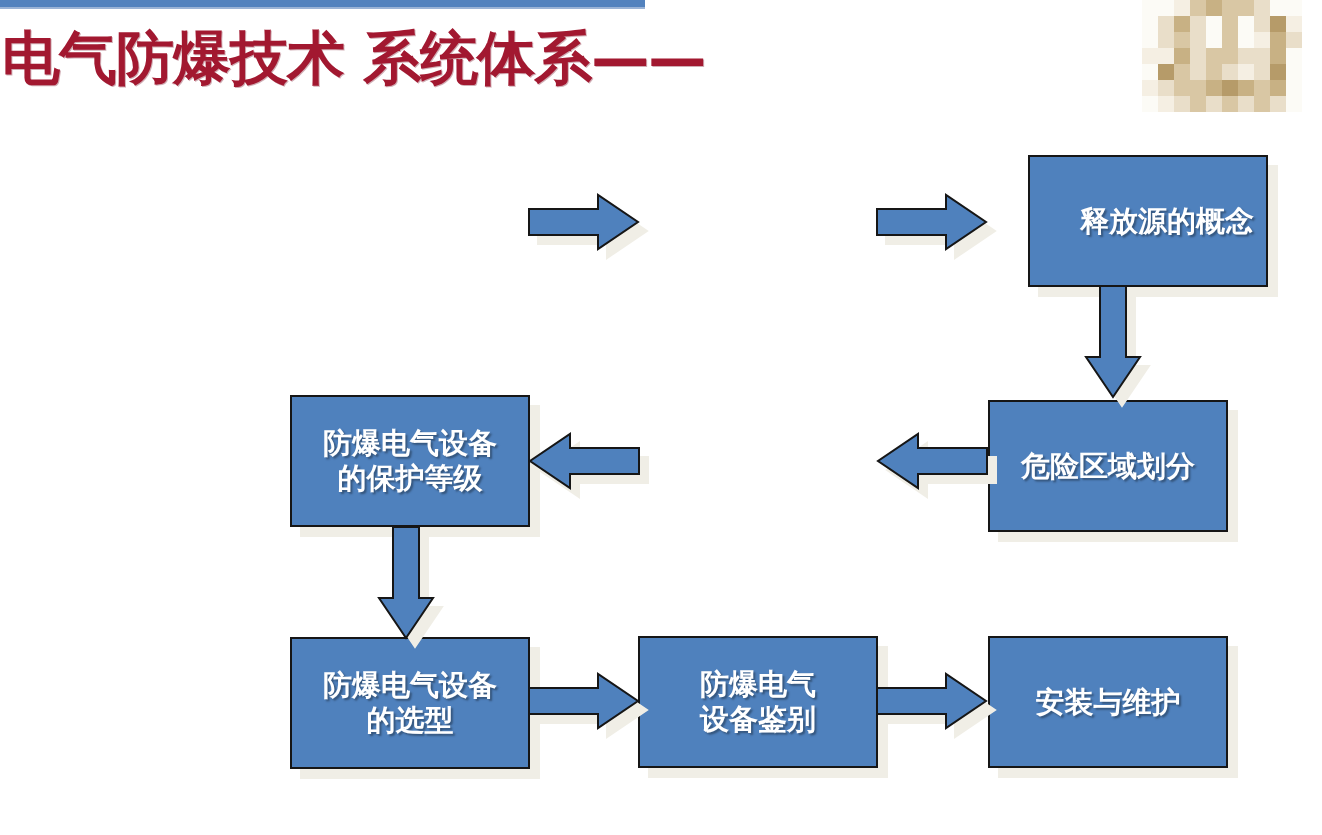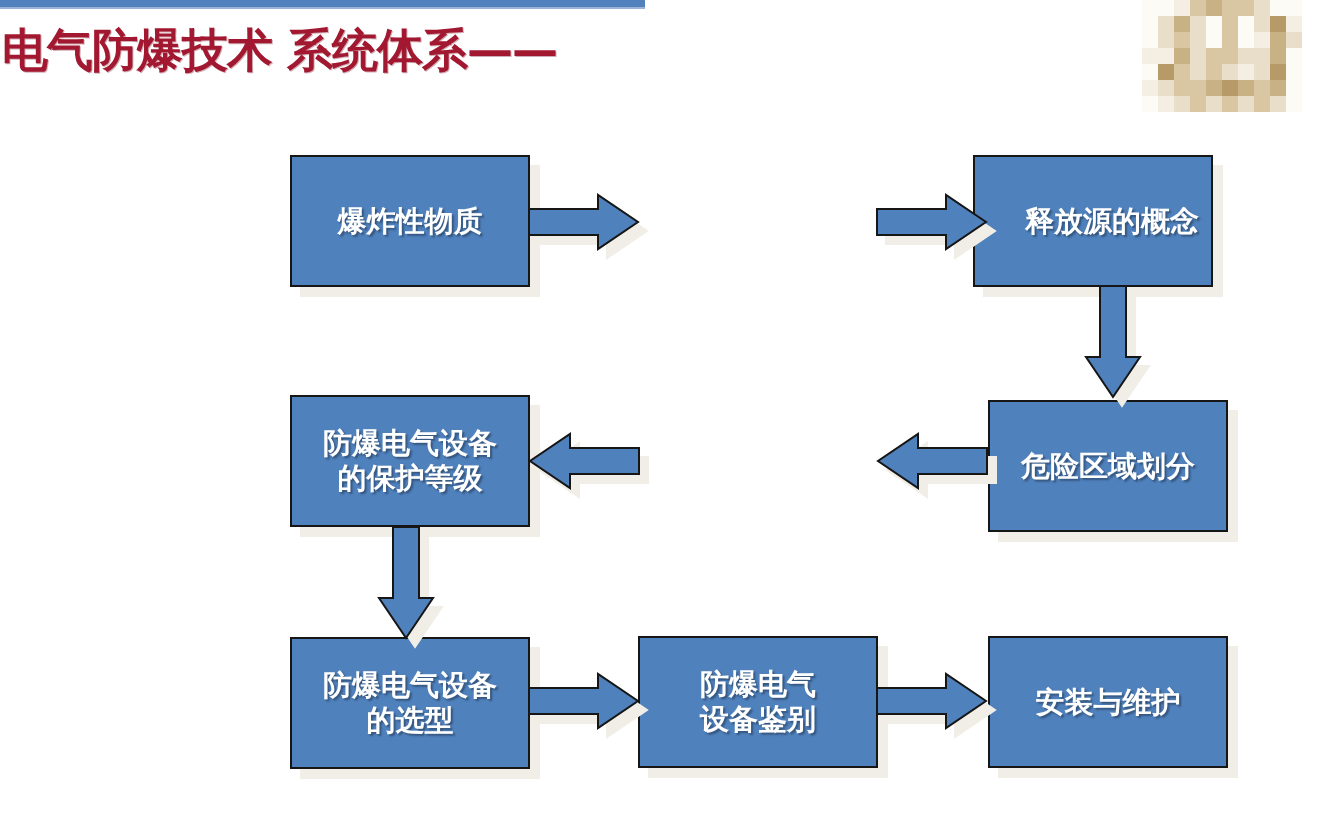--- a/index.html
+++ b/index.html
@@ -6,40 +6,40 @@
   .slide{
     position:relative; width:1322px; height:835px; background:#ffffff;
     overflow:hidden; font-family:"DejaVu Sans", sans-serif;
     --box-fill:#4F81BD; --box-border:#161616; --shadow:#F0EEE6;
     --bar:#5282BE; --bar-underline:#9AB3D6; --title:#A21830;
   }
   .top-bar{position:absolute; left:0; top:0; width:645px; height:7px; background:var(--bar);}
   .top-bar-underline{position:absolute; left:0; top:7px; width:645px; height:2px; background:var(--bar-underline);}
   .page-title{
     position:absolute; left:2px; top:20px; width:660px;
-    font-size:46px; font-weight:bold; color:var(--title);
+    font-size:58px; font-weight:bold; color:var(--title);
     letter-spacing:-1px; text-shadow:1px 1px 0 rgba(120,20,40,.35);
     white-space:nowrap;
   }
   .logo{
     position:absolute; left:1142px; top:0; width:160px; height:112px;
     display:grid; grid-template-columns:repeat(10,1fr); grid-template-rows:repeat(7,1fr);
   }
   .logo div{width:100%; height:100%;}
   .flow-box{
     position:absolute; width:240px; height:132px; box-sizing:border-box;
     background:var(--box-fill); border:2px solid var(--box-border);
     box-shadow:10px 10px 0 var(--shadow);
     display:flex; align-items:center; justify-content:center; text-align:center;
     color:#ffffff; font-weight:bold; font-size:29px; line-height:1.2;
     white-space:pre-line; text-shadow:2px 2px 2px rgba(0,0,0,.35);
   }
   #box-1{left:290px; top:155px;}
   #box-2{left:638px; top:155px;}
-  #box-3{left:973px; top:155px;padding-left:38px;}
+  #box-3{left:1028px; top:155px;padding-left:38px;}
   #box-4{left:988px; top:400px;}
   #box-5{left:638px; top:397px;}
   #box-6{left:290px; top:395px;}
   #box-7{left:290px; top:637px;}
   #box-8{left:638px; top:636px;}
   #box-9{left:988px; top:636px;}
   .arrow{position:absolute; filter:drop-shadow(9px 9px 0 var(--shadow));}
   .arrow polygon{fill:var(--box-fill); stroke:var(--box-border); stroke-width:2;}
   #arrow-1{left:528px; top:193px;}
   #arrow-2{left:876px; top:193px;}
@@ -126,21 +126,20 @@
       <div style="background: rgb(233, 222, 201);"></div>
       <div style="background: rgb(217, 199, 164);"></div>
       <div style="background: rgb(233, 222, 201);"></div>
       <div style="background: rgb(217, 199, 164);"></div>
       <div style="background: rgb(233, 222, 201);"></div>
       <div style="background: rgb(217, 199, 164);"></div>
       <div style="background: rgb(233, 222, 201);"></div>
       <div style="background: rgb(252, 251, 246);"></div>
     </div>
 
-  <div class="flow-box" id="box-1">爆炸性物质</div>
   <div class="flow-box" id="box-3">释放源的概念</div>
   <div class="flow-box" id="box-4">危险区域划分</div>
   <div class="flow-box" id="box-6">防爆电气设备
 的保护等级</div>
   <div class="flow-box" id="box-7">防爆电气设备
 的选型</div>
   <div class="flow-box" id="box-9">安装与维护</div>
   <div class="flow-box" id="box-8">防爆电气
 设备鉴别</div>
 

